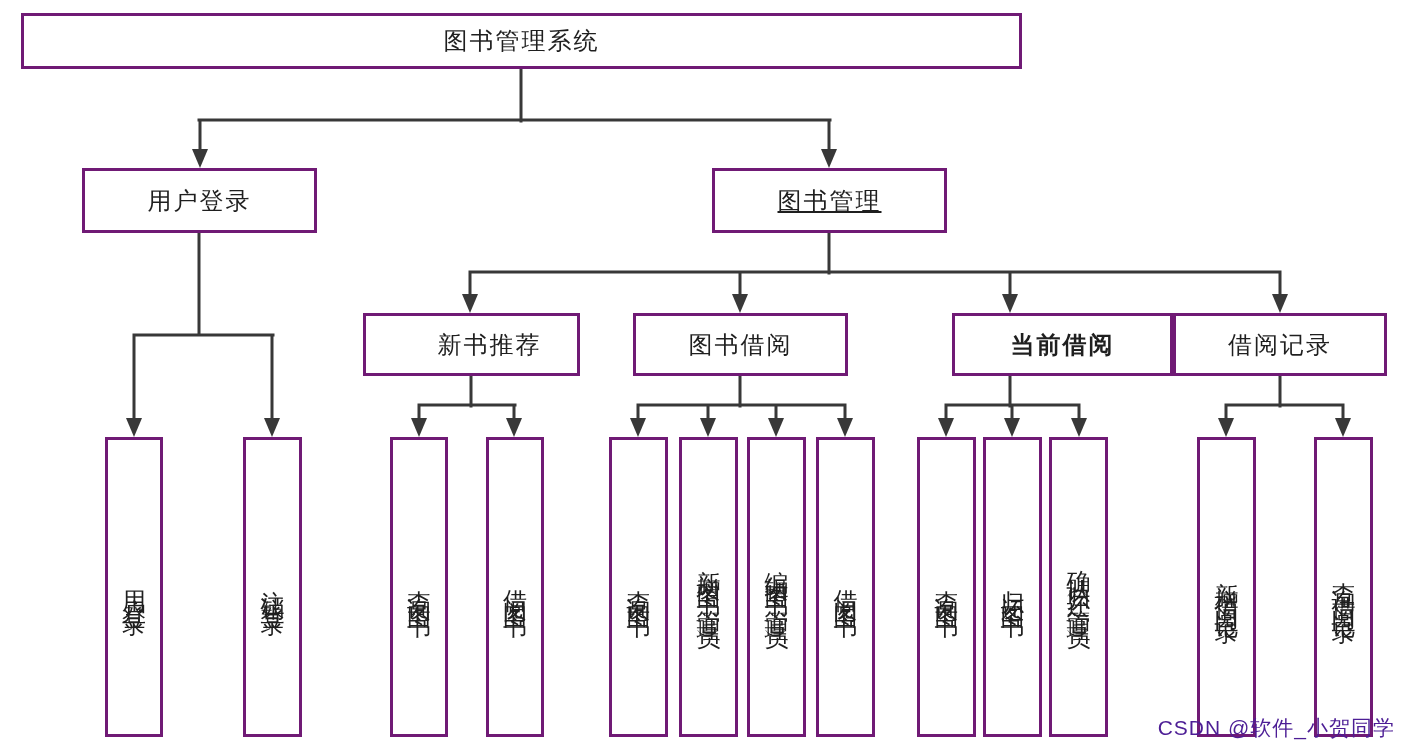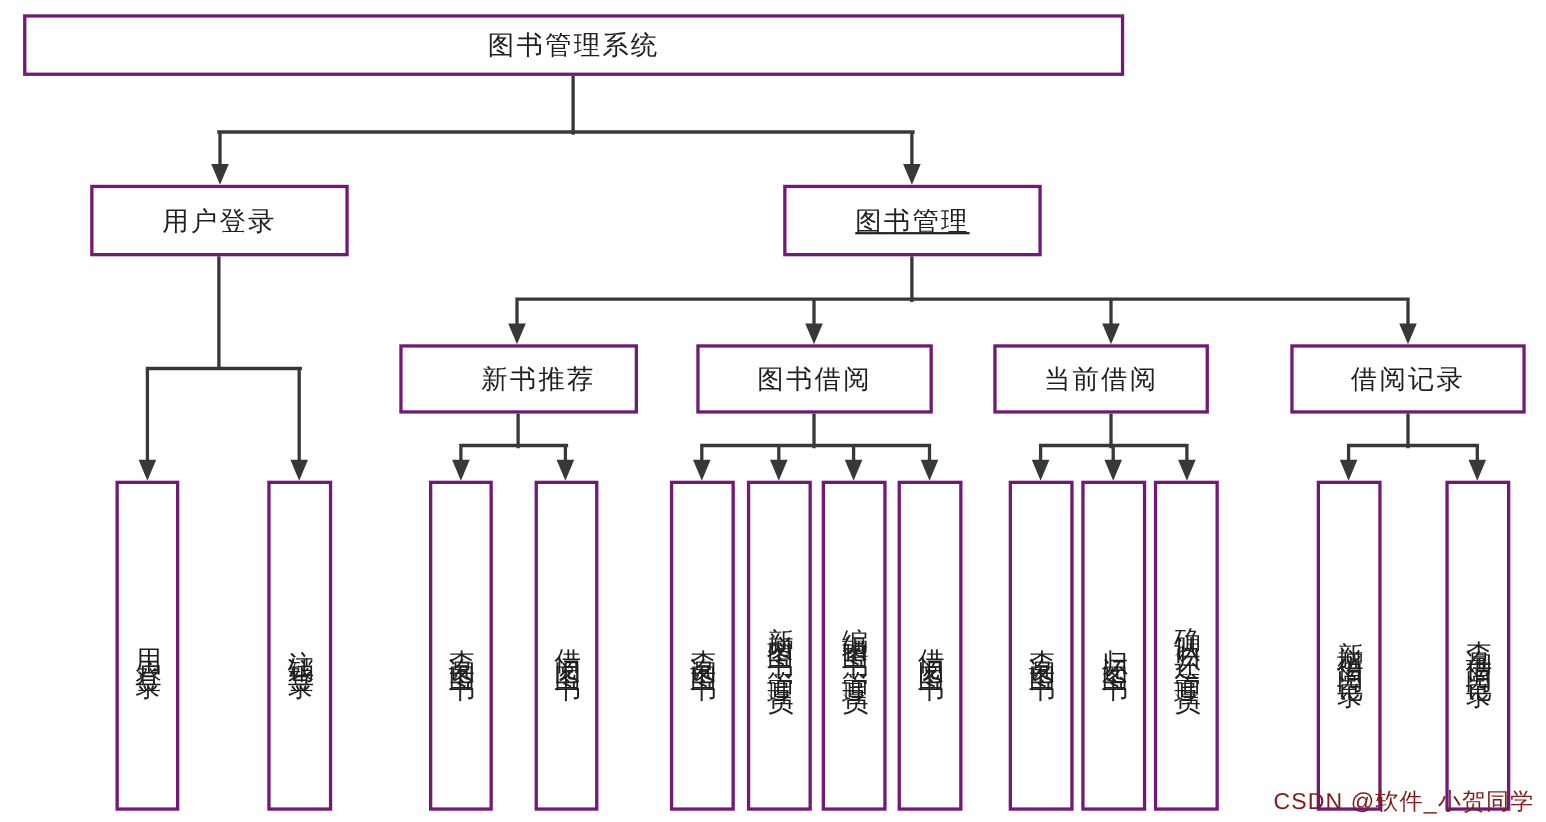--- a/index.html
+++ b/index.html
@@ -43,21 +43,21 @@
     line-height: 1;
     letter-spacing: 8px;
     white-space: nowrap;
   }
   .watermark {
     position: absolute;
     right: 10px;
     top: 714px;
     font-size: 21px;
     letter-spacing: 1px;
-    color: #7f1d1d;
+    color: #4c1d95;
     z-index: 5;
     white-space: nowrap;
   }
 </style>
 </head>
 <body>
 
 <div class="canvas">
 
   <svg class="connectors" viewBox="0 0 1405 747" xmlns="http://www.w3.org/2000/svg">
@@ -127,21 +127,21 @@
   <div class="node hnode" style="left:712px; top:168px; width:235px; height:65px;text-decoration:underline;">
     <span class="label">图书管理</span>
   </div>
 
   <div class="node hnode" style="left:363px; top:313px; width:217px; height:63px;padding-left:36px;">
     <span class="label">新书推荐</span>
   </div>
   <div class="node hnode" style="left:633px; top:313px; width:215px; height:63px;">
     <span class="label">图书借阅</span>
   </div>
-  <div class="node hnode" style="left:903px; top:313px; width:196px; height:63px;">
+  <div class="node hnode" style="left:952px; top:313px; width:221px; height:63px;font-weight:bold;">
     <span class="label">当前借阅</span>
   </div>
   <div class="node hnode" style="left:1173px; top:313px; width:214px; height:63px;">
     <span class="label">借阅记录</span>
   </div>
 
   <div class="node vnode" style="left:105px; top:437px; width:58px; height:300px;">
     <span class="label">用户登录</span>
   </div>
   <div class="node vnode" style="left:243px; top:437px; width:59px; height:300px;">

